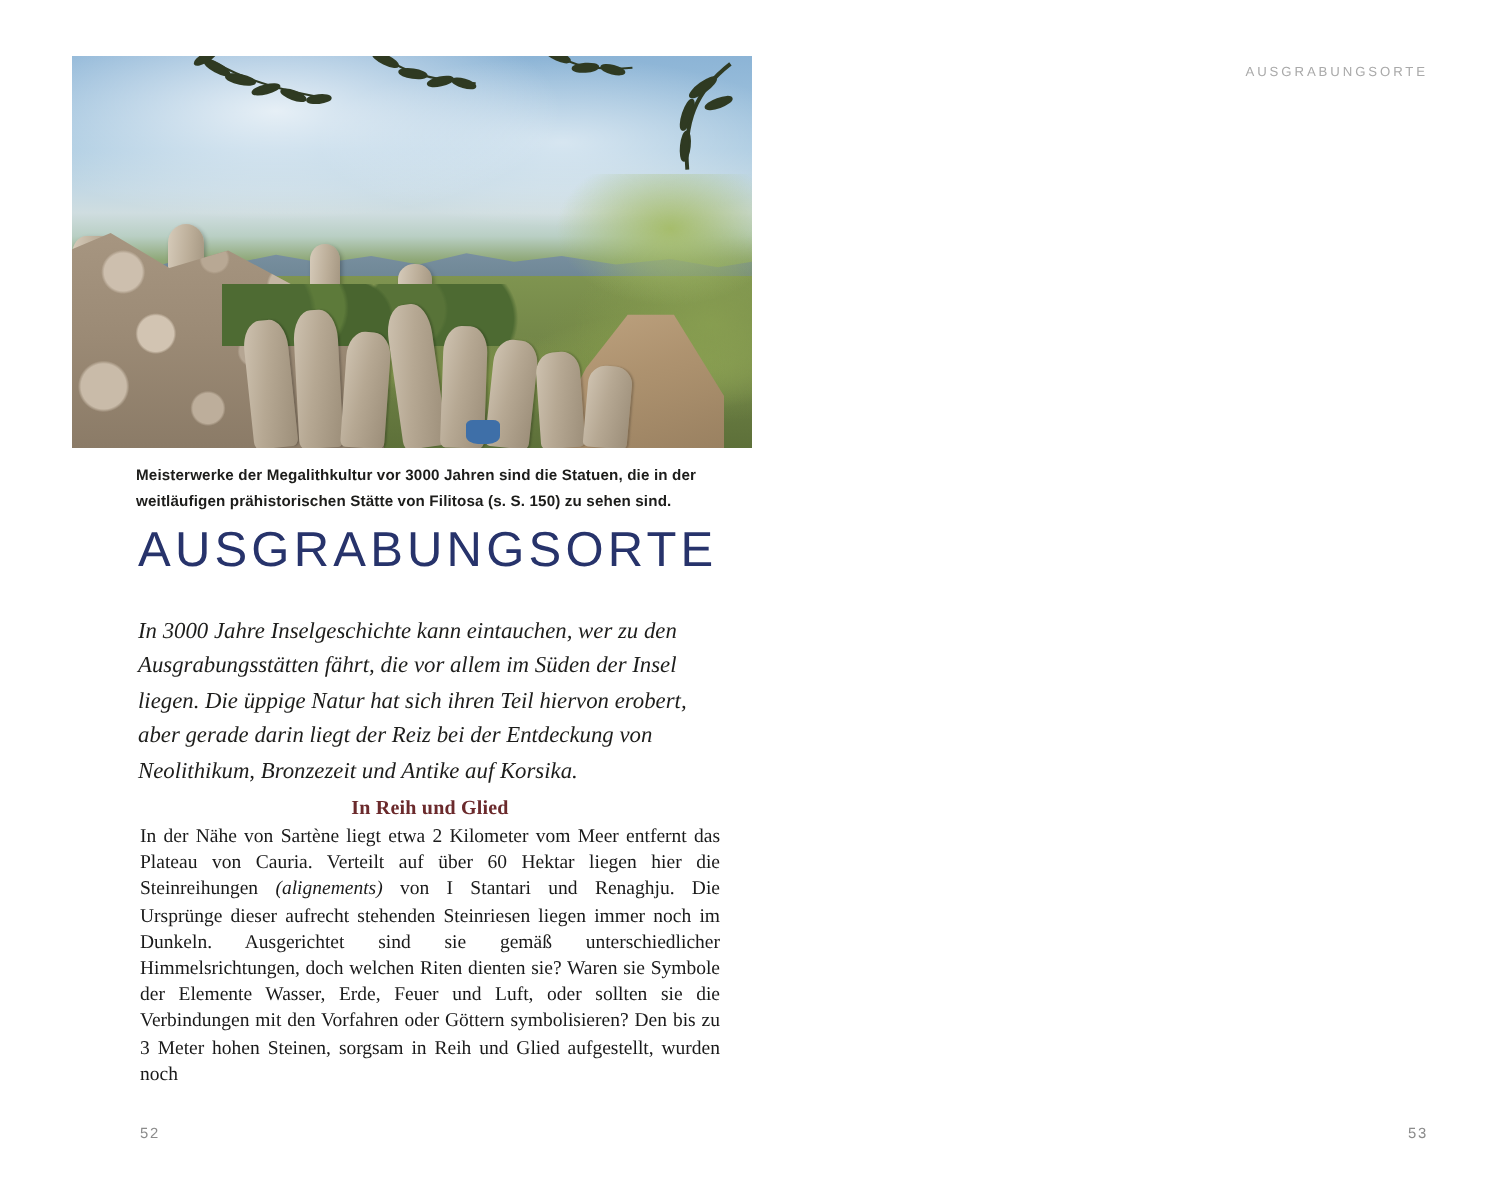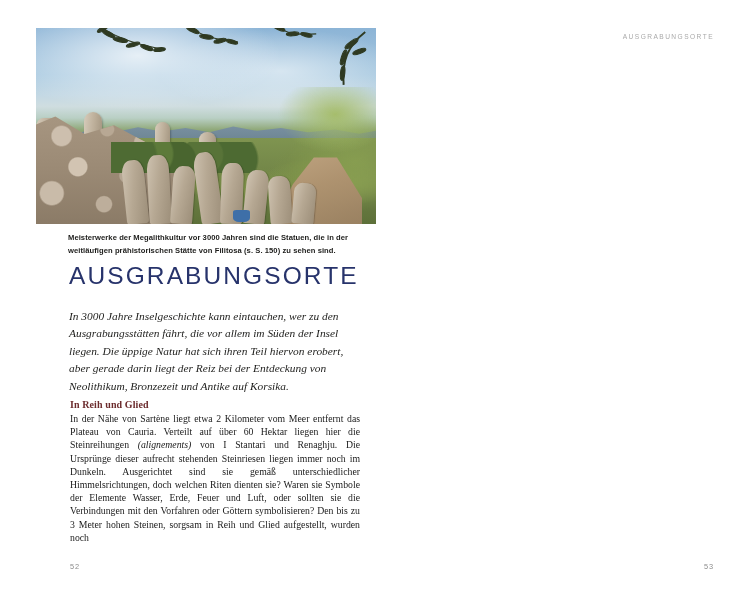--- a/index.html
+++ b/index.html
@@ -226,21 +226,21 @@
   .col-left {
     left: 54px; top: 398px;
     width: 290px;
   }
   .subhead {
     font-family: "Liberation Serif", serif;
     font-weight: bold;
     font-size: 10px;
     color: #6b2a2c;
     margin: 0 0 .5px 0;
-    text-align: left;
+    text-align: center;
     letter-spacing: .1px;
   }
   .body-col p {
     margin: 0;
     text-indent: 0;
   }
   .body-col b { font-weight: normal; }
   .body-col i { }
 
   

